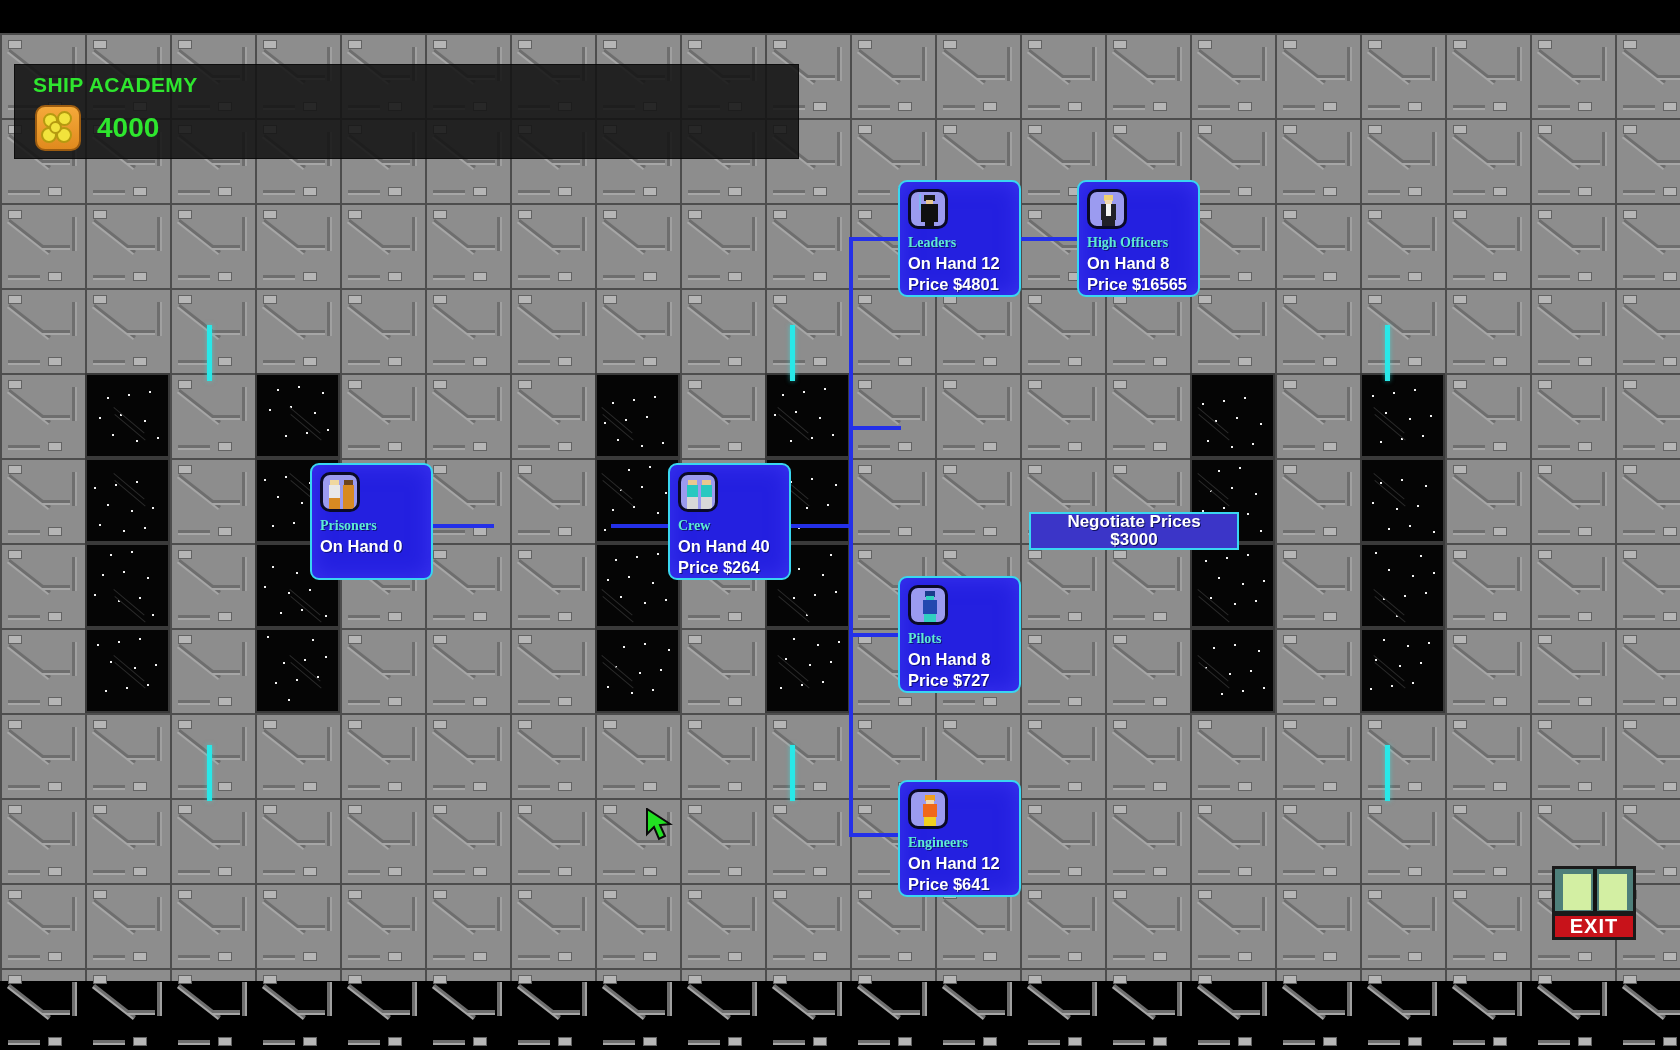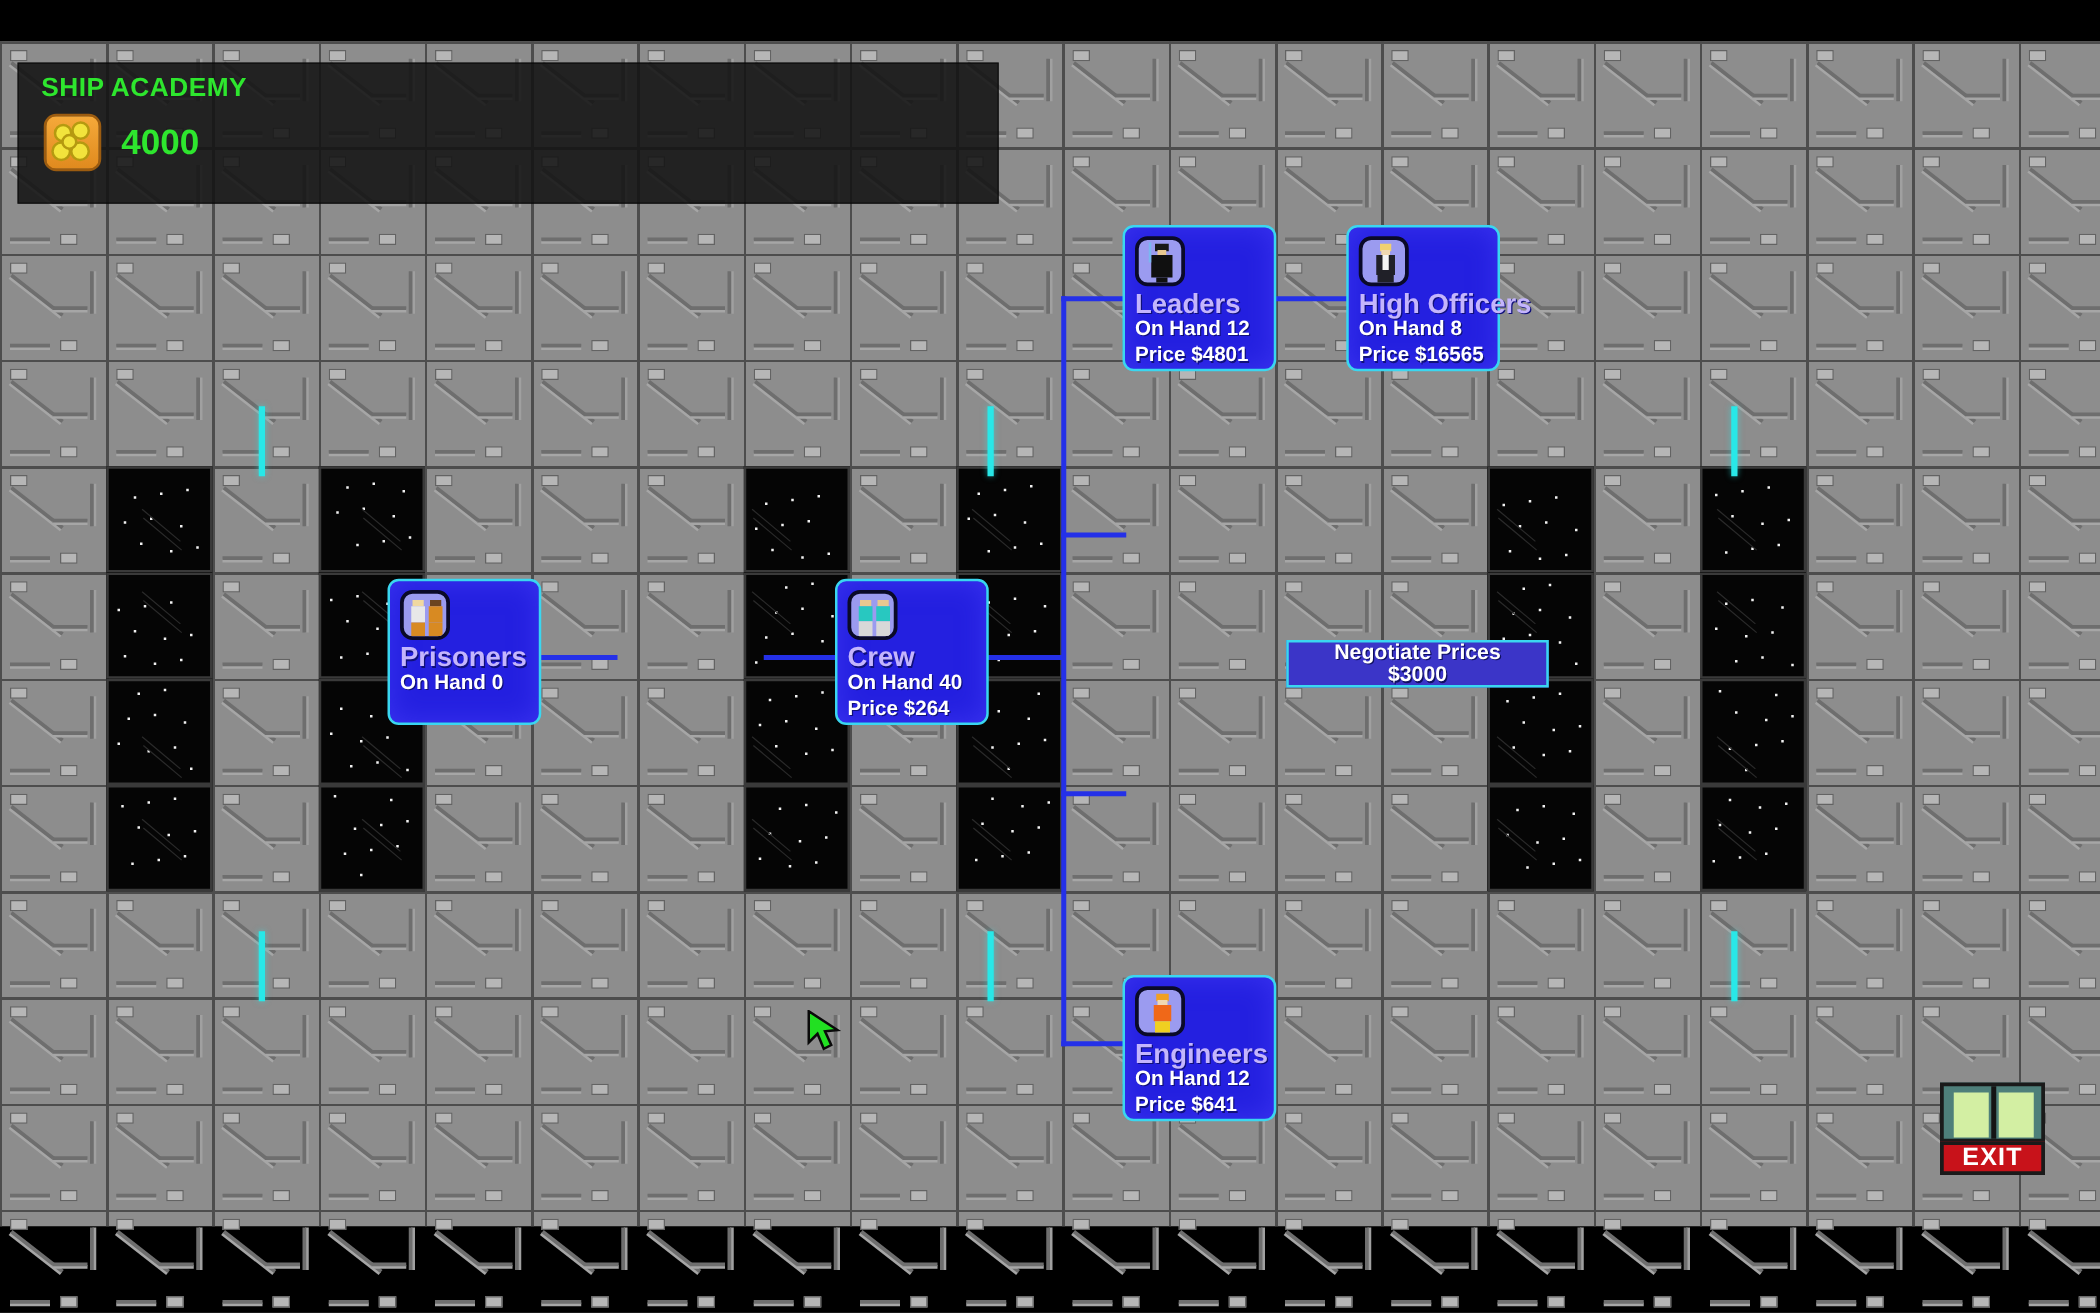--- a/index.html
+++ b/index.html
@@ -72,21 +72,21 @@
     transform:rotate(40deg); transform-origin:0 0;
   }
   .lightstrip {
     position:absolute; width:5px; height:56px;
     background:#28e8e8;
     box-shadow:0 0 5px rgba(40,232,232,.55);
   }
 
   
   #header-panel {
-    position:absolute; left:14px; top:50px; width:785px; height:113px;
+    position:absolute; left:14px; top:64px; width:785px; height:95px;
     background:rgba(18,18,18,.87);
     border:1px solid rgba(0,0,0,.6);
     z-index:40;
   }
   #academy-title {
     position:absolute; left:18px; top:8px;
     color:#2ee62e; font-size:21px; font-weight:bold;
     letter-spacing:.4px;
     font-family:"Liberation Sans", sans-serif;
   }
@@ -126,22 +126,22 @@
     border-radius:9px;
     box-shadow:inset 0 0 22px rgba(80,70,255,.5);
     padding:7px 8px 8px 8px;
   }
   .node .badge {
     width:40px; height:40px; border-radius:10px;
     background:#9b9bf0; border:3px solid #0a0a28;
     position:relative; overflow:hidden; margin-bottom:3px;
   }
   .node .nlabel {
-    color:#c4b5fd; font-size:22px; font-weight:bold;
-    font-family:Liberation Sans, sans-serif;
+    color:#5eead4; font-size:14px; font-weight:bold;
+    font-family:Liberation Serif, serif;
     text-shadow:1px 1px 0 #10107a;
     line-height:21px; white-space:nowrap;
   }
   .node .nline {
     color:#ffffff; font-size:16.5px; font-weight:bold;
     font-family:"Liberation Sans", sans-serif;
     text-shadow:1px 1px 0 #10107a;
     line-height:21px; white-space:nowrap;
   }
   .px  { position:absolute; }
@@ -2095,20 +2095,31 @@
       <span class="px" style="left:11px; top:12px; width:15px; height:16px; background:#202028;"></span>
       <span class="px" style="left:16px; top:12px; width:5px;  height:12px; background:#f4f4f4;"></span>
       <span class="px" style="left:12px; top:28px; width:13px; height:7px;  background:#202028;"></span>
     </div>
     <div class="nlabel">High Officers</div>
     <div class="nline">On Hand 8</div>
     <div class="nline">Price $16565</div>
   </div>
 
 
+  <div class="node" style="left:898px; top:576px; width:123px; height:117px;">
+    <div class="badge">
+      <span class="px" style="left:14px; top:3px;  width:10px; height:6px;  background:#1a3c8c;"></span>
+      <span class="px" style="left:15px; top:8px;  width:8px;  height:4px;  background:#30d0c0;"></span>
+      <span class="px" style="left:12px; top:12px; width:14px; height:14px; background:#2248b0;"></span>
+      <span class="px" style="left:13px; top:26px; width:12px; height:9px;  background:#30d0c0;"></span>
+    </div>
+    <div class="nlabel">Pilots</div>
+    <div class="nline">On Hand 8</div>
+    <div class="nline">Price $727</div>
+  </div>
 
   <div class="node" style="left:898px; top:780px; width:123px; height:117px;">
     <div class="badge">
       <span class="px" style="left:14px; top:3px;  width:10px; height:6px;  background:#f0a020;"></span>
       <span class="px" style="left:15px; top:8px;  width:8px;  height:4px;  background:#f0d8b0;"></span>
       <span class="px" style="left:12px; top:12px; width:14px; height:13px; background:#f06818;"></span>
       <span class="px" style="left:13px; top:25px; width:12px; height:10px; background:#f0d020;"></span>
     </div>
     <div class="nlabel">Engineers</div>
     <div class="nline">On Hand 12</div>

